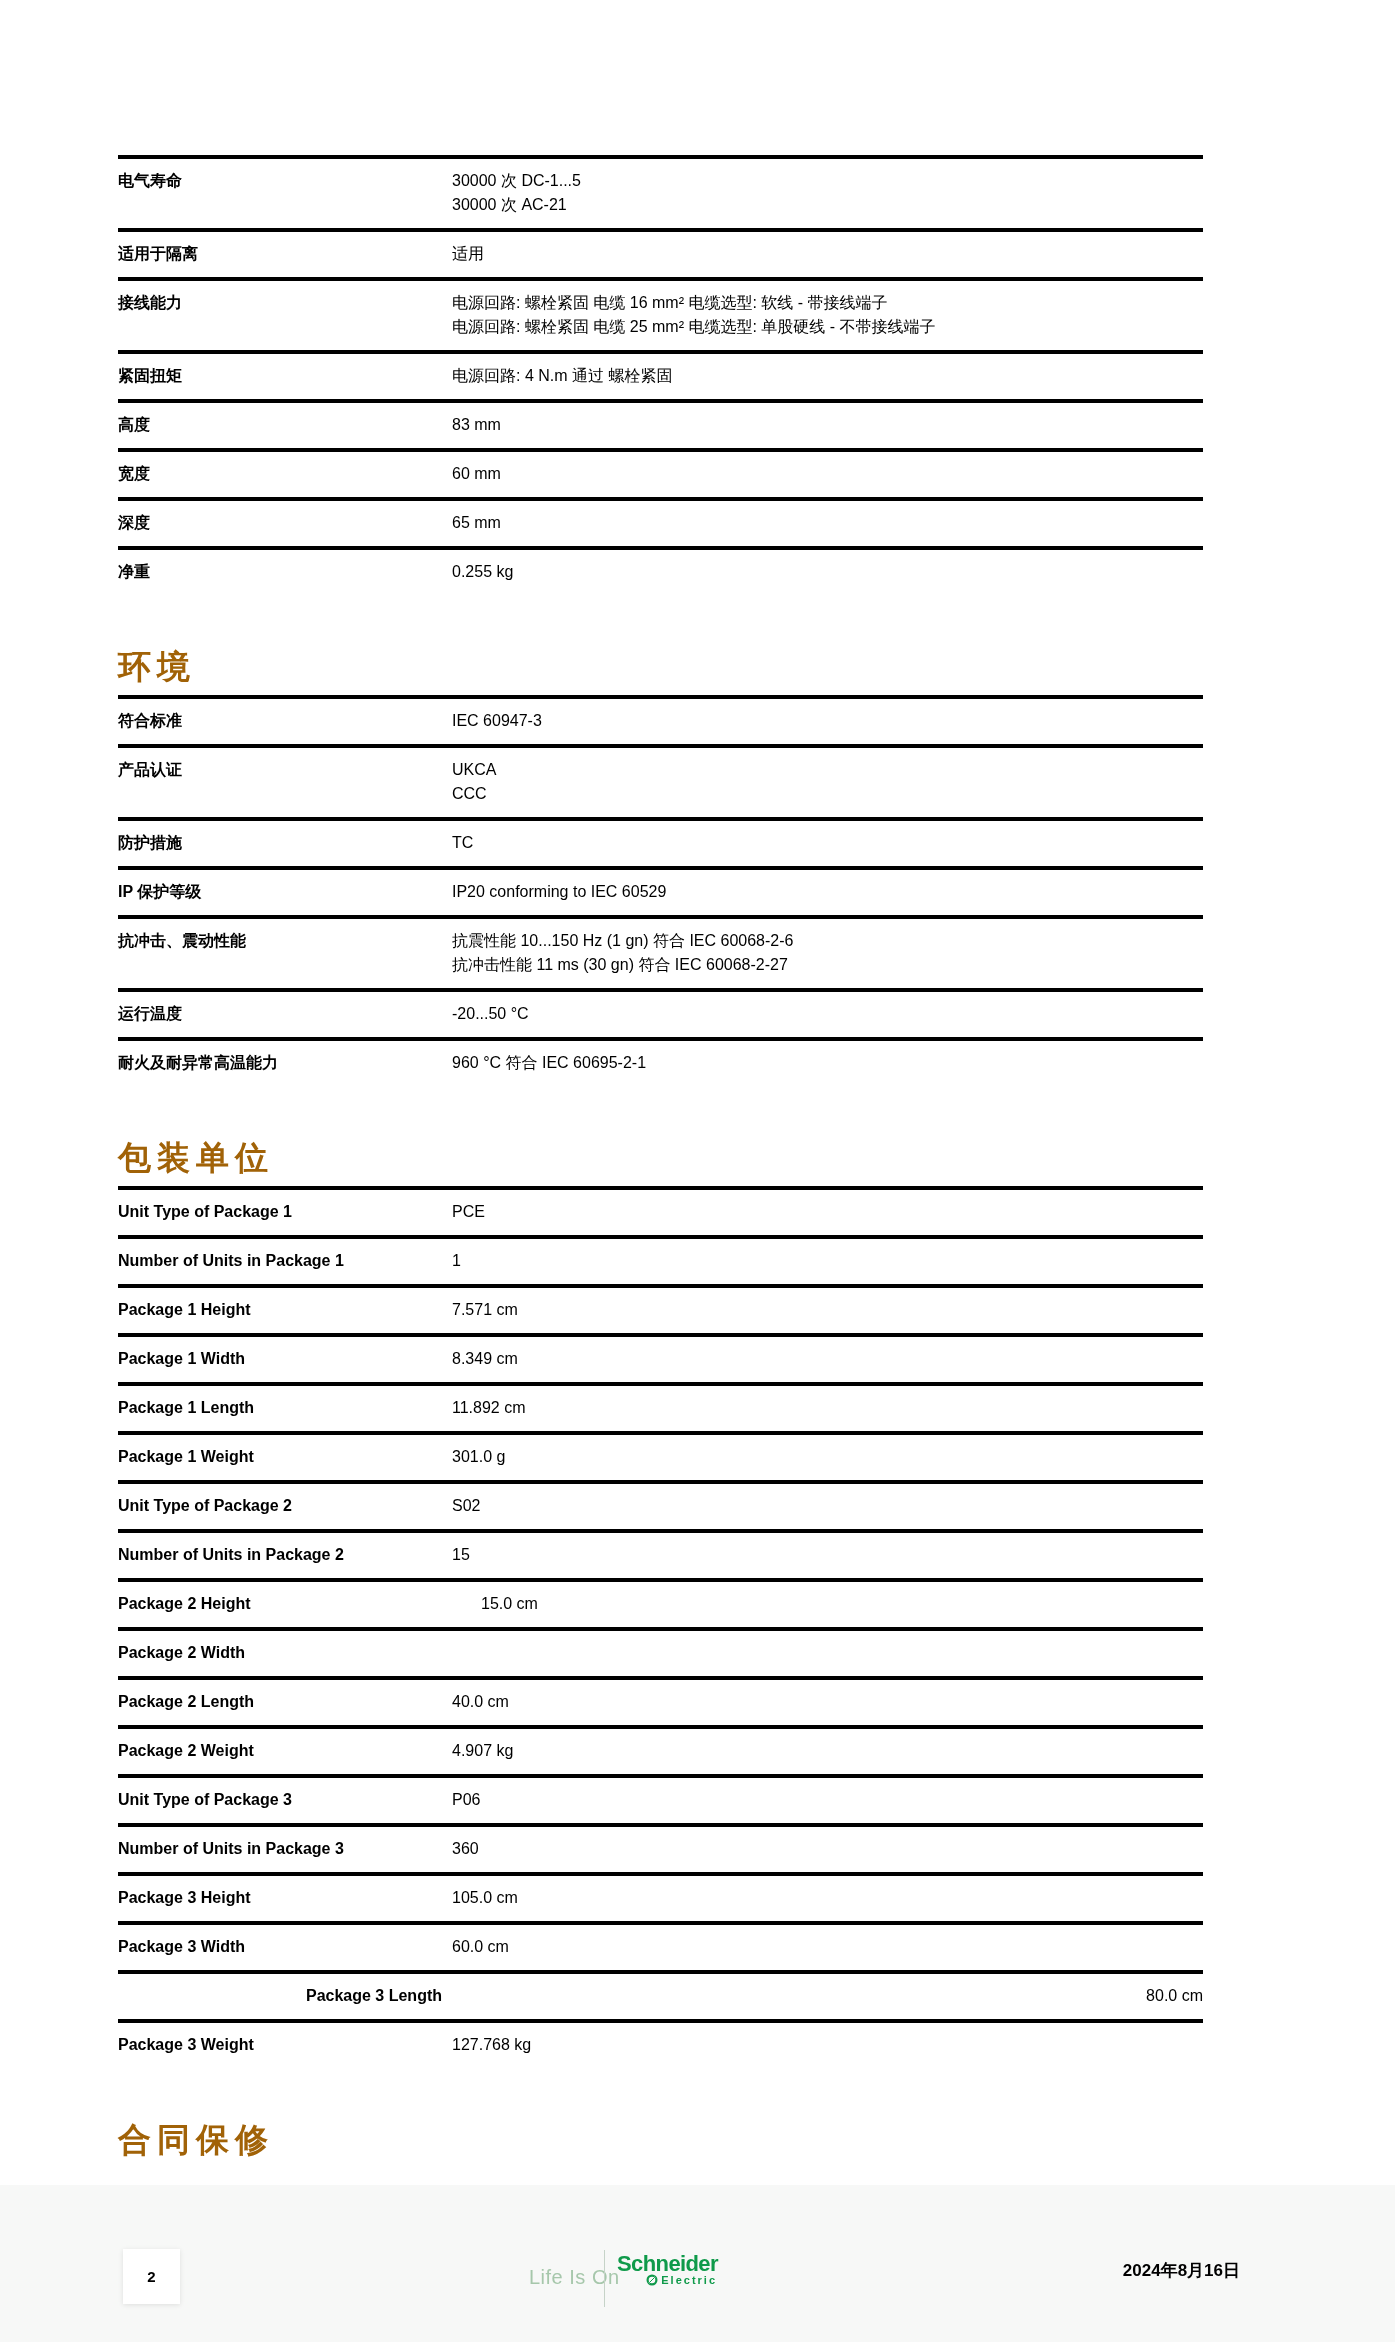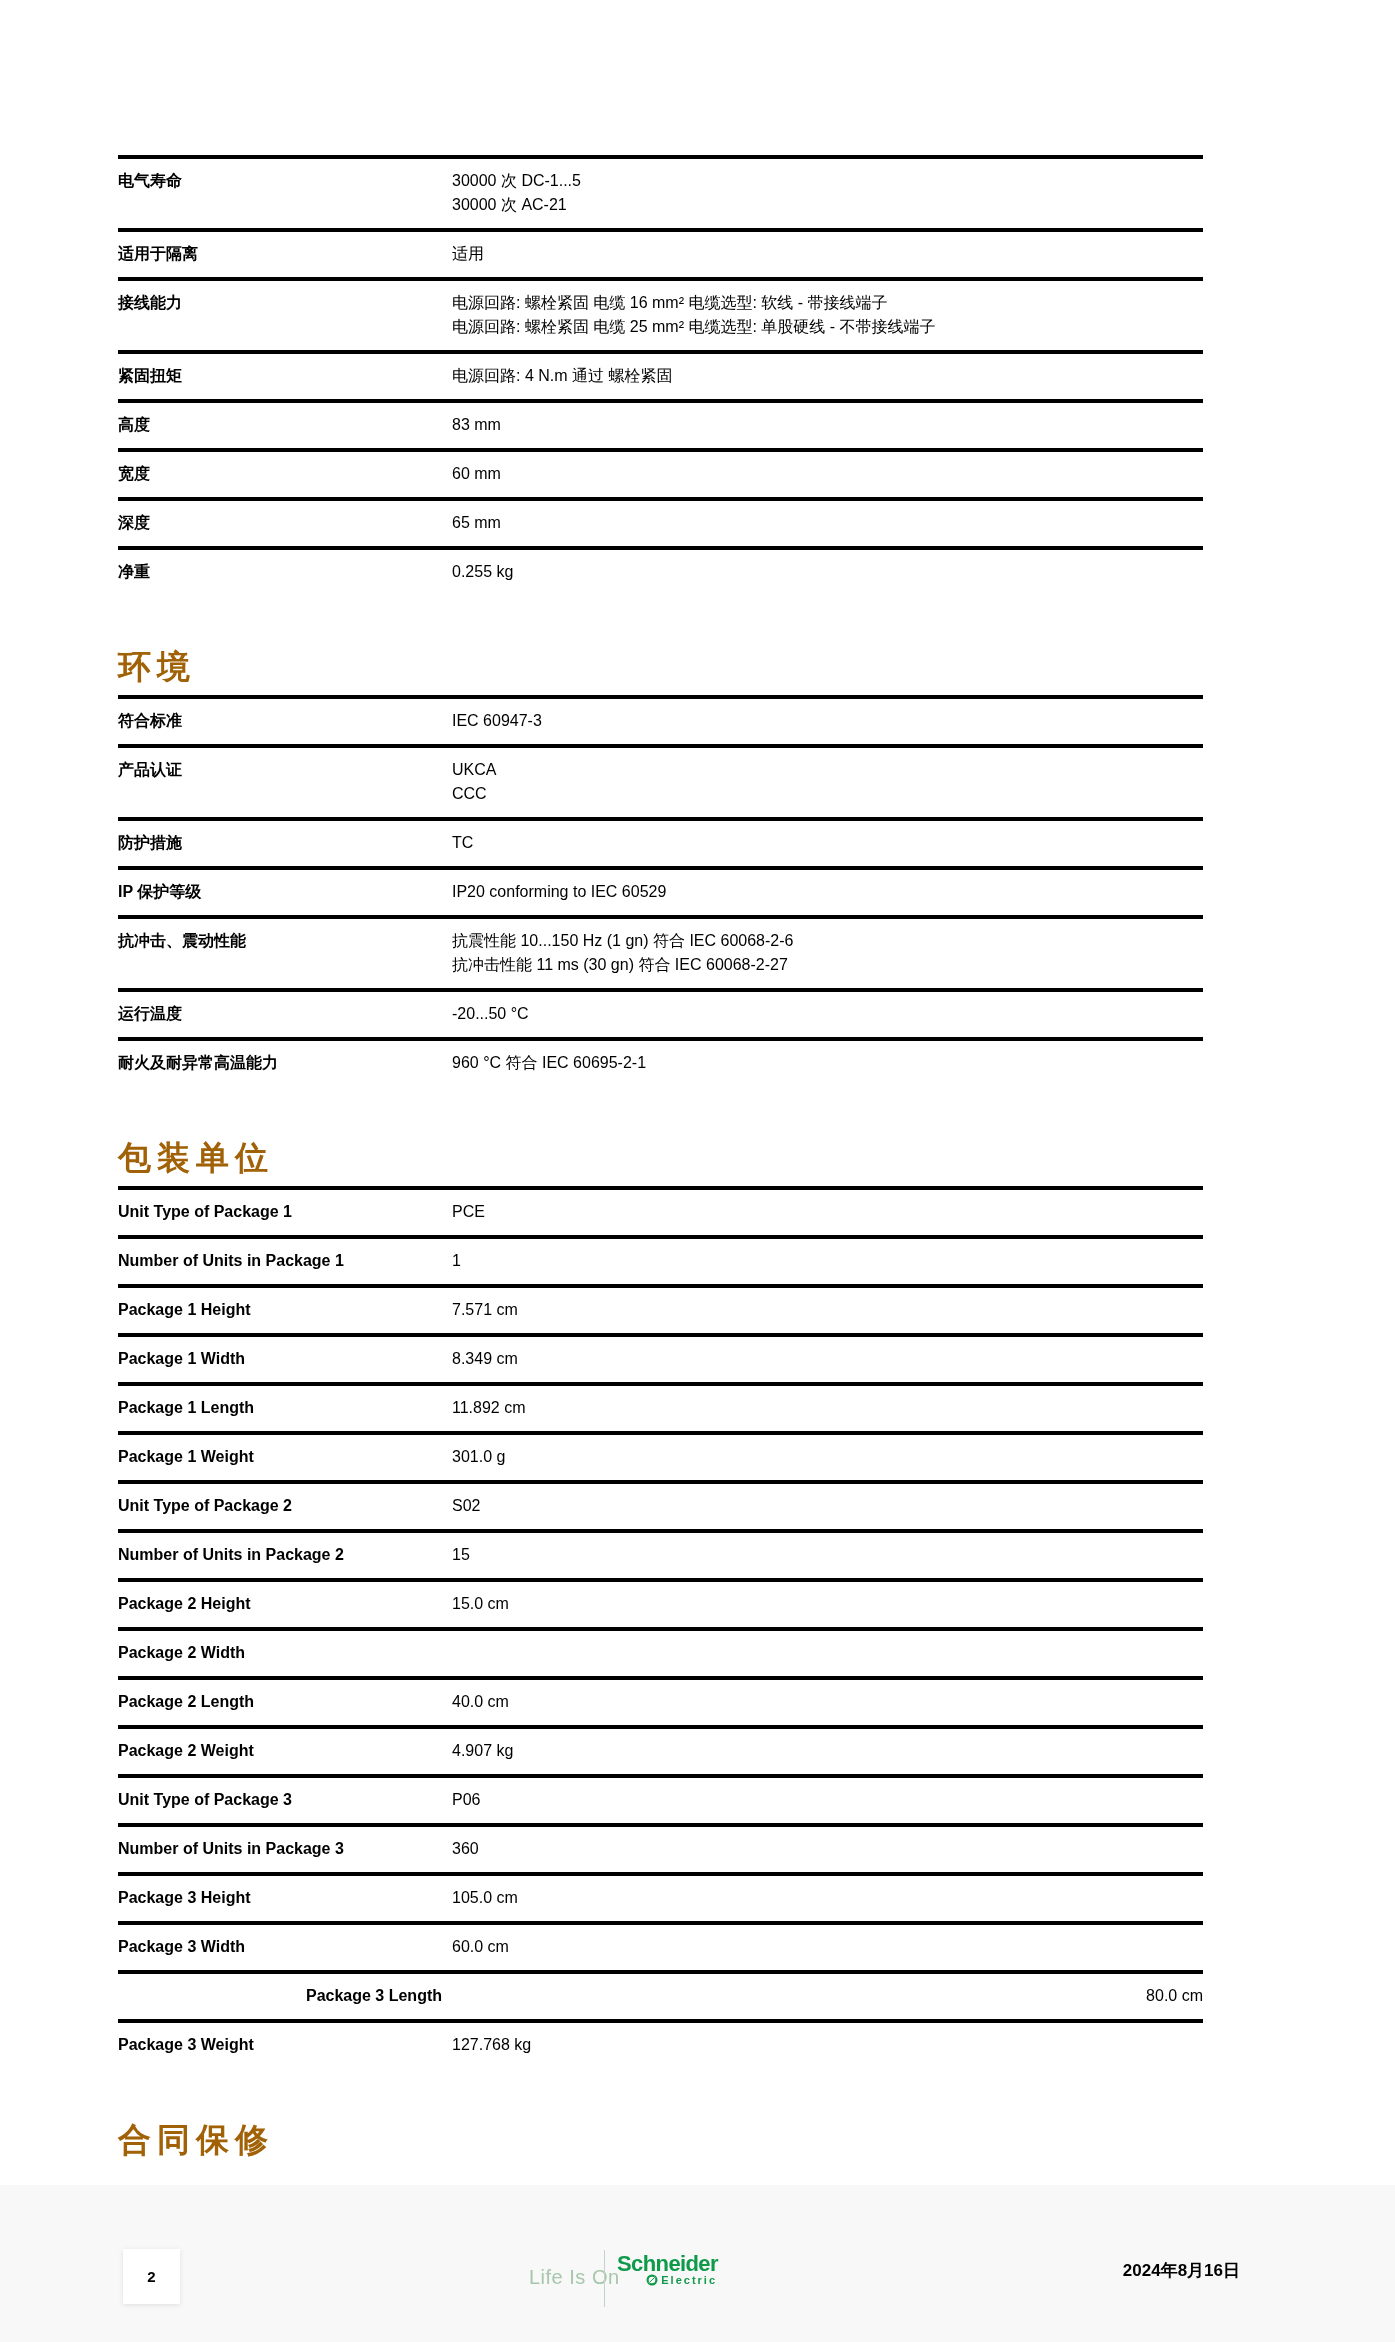--- a/index.html
+++ b/index.html
@@ -268,21 +268,21 @@
           <div class="spec-values">
             <div class="spec-value">S02</div>
           </div>
         </div>
         <div class="spec-row" style="border-top-color: rgb(0, 0, 0);">
           <div class="spec-label">Number of Units in Package 2</div>
           <div class="spec-values">
             <div class="spec-value">15</div>
           </div>
         </div>
-        <div class="spec-row" style="border-top-color: rgb(0, 0, 0);">
+        <div class="spec-row" style="border-top-color: rgb(0, 0, 0); gap: 29px;">
           <div class="spec-label">Package 2 Height</div>
           <div class="spec-values">
             <div class="spec-value">15.0 cm</div>
           </div>
         </div>
         <div class="spec-row" style="border-top-color: rgb(0, 0, 0);">
           <div class="spec-label">Package 2 Width</div>
         </div>
         <div class="spec-row" style="border-top-color: rgb(0, 0, 0);">
           <div class="spec-label">Package 2 Length</div>

